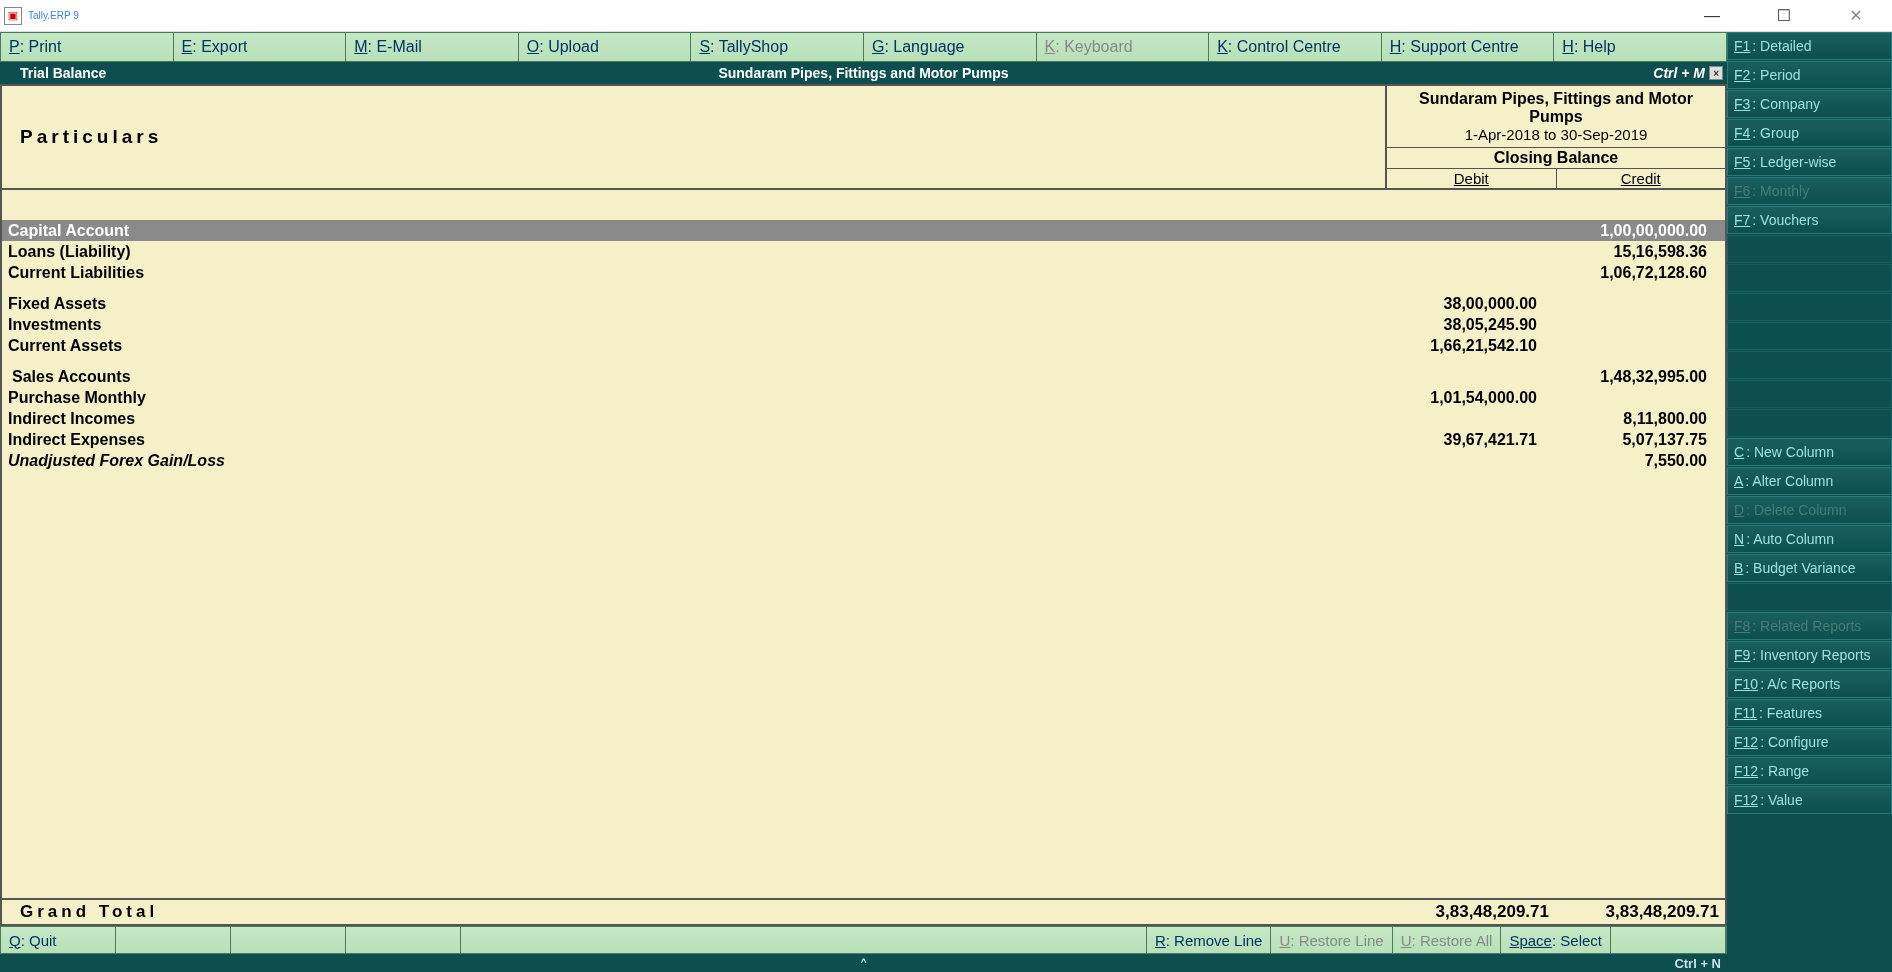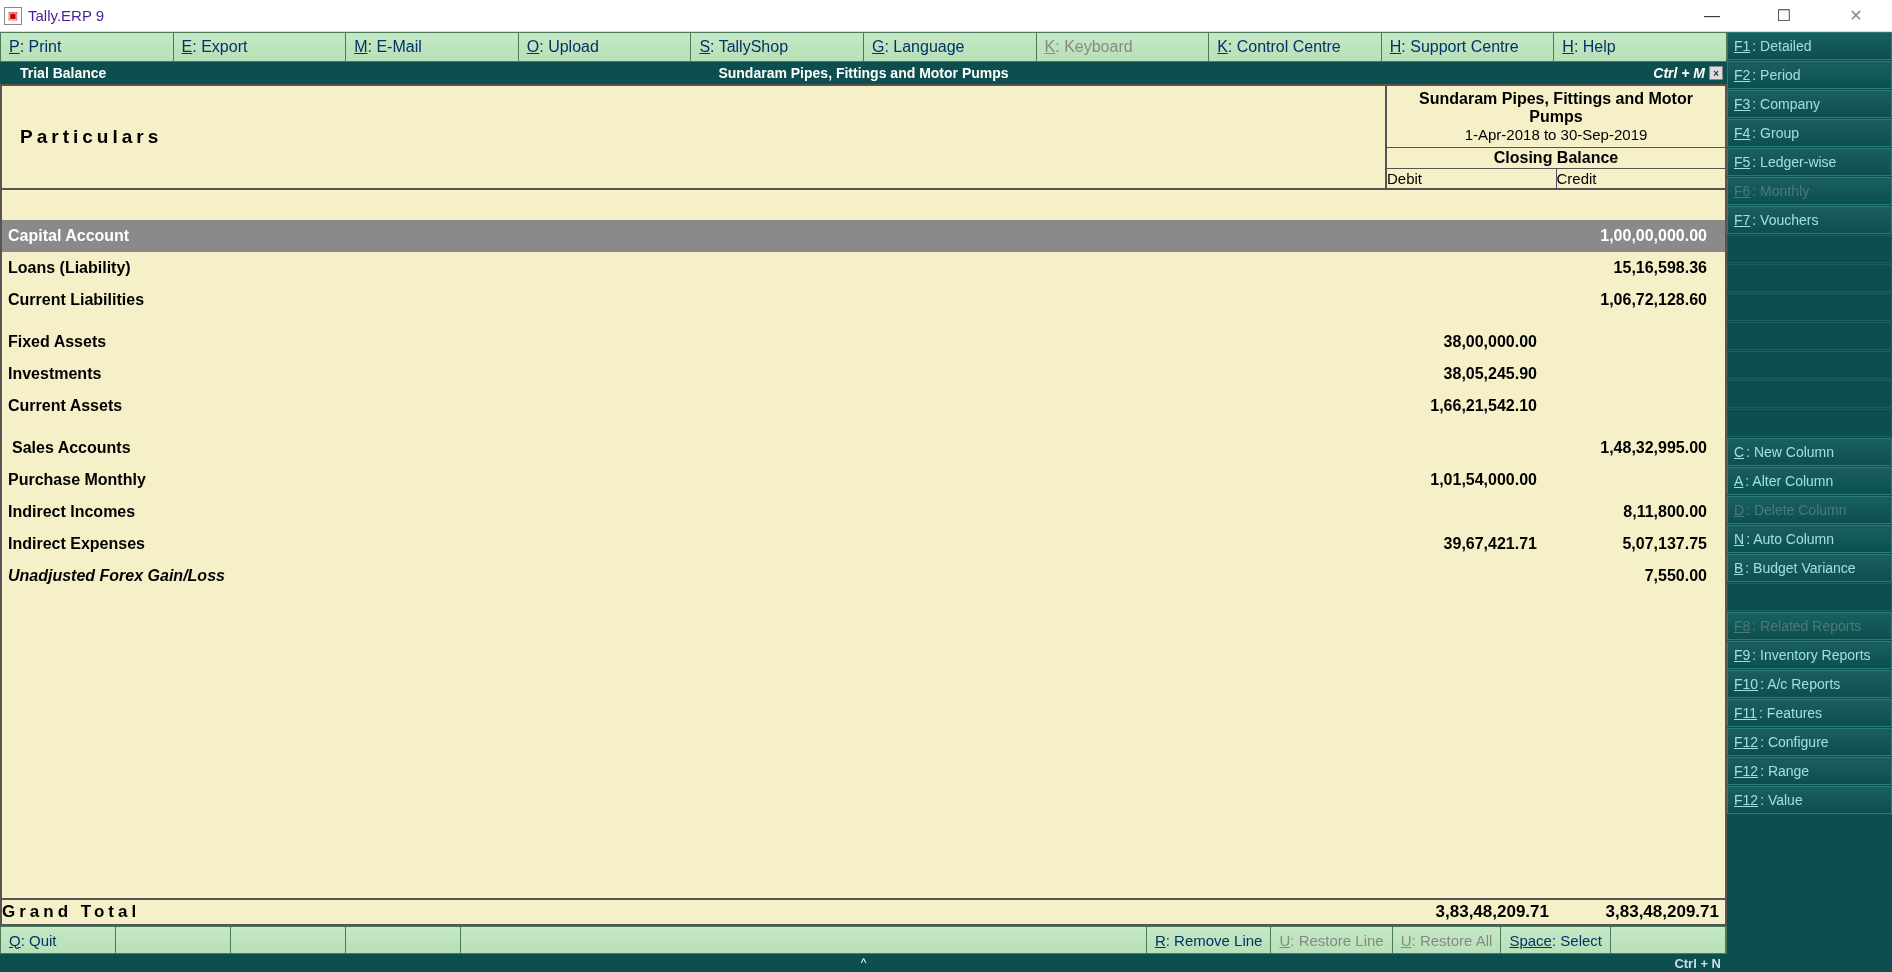--- a/index.html
+++ b/index.html
@@ -23,22 +23,22 @@
     border: 1px solid #888;
     margin-right: 6px;
     display: inline-flex;
     align-items: center;
     justify-content: center;
     font-size: 11px;
     color: #c00;
     background: #fff;
   }
   .titlebar .title {
-    font-size: 15px;
-    color: #4c1d95;
+    font-size: 10px;
+    color: #3b82f6;
   }
   .titlebar .win-controls {
     margin-left: auto;
     display: flex;
     gap: 32px;
     padding-right: 12px;
   }
   .titlebar .win-btn {
     width: 40px; height: 28px;
     display: flex; align-items: center; justify-content: center;
@@ -156,38 +156,39 @@
     font-size: 16px;
     font-weight: bold;
     border-bottom: 1px solid #555;
     padding: 1px 0;
   }
   .balance-head .dc-row {
     display: flex;
   }
   .balance-head .dc-row > div {
     flex: 1;
-    text-align: left;
+    text-align: center;
     font-size: 15px;
     padding: 1px 0;
+    text-decoration: underline;
   }
   .balance-head .dc-row > div:first-child {
     border-right: 1px solid #555;
   }
 
   .data-rows {
     flex: 1;
     overflow: hidden;
     font-size: 16px;
     color: #000;
     padding-top: 30px;
   }
   .data-row {
     display: flex;
-    height: 32px;
+    height: 21px;
     align-items: center;
   }
   .data-row.selected {
     background: #8a8a8a;
     color: #fff;
   }
   .data-row.bold .particular,
   .data-row.bold .debit,
   .data-row.bold .credit { font-weight: bold; }
   .data-row.italic .particular { font-style: italic; font-weight: bold; }
@@ -207,20 +208,21 @@
   .grand-total-row {
     display: flex;
     border-top: 2px solid #555;
     height: 26px;
     align-items: center;
     font-weight: bold;
     font-size: 17px;
   }
   .grand-total-row .gt-label {
     flex: 1;
+    padding-left: 18px;
     letter-spacing: 4px;
   }
   .grand-total-row .gt-val {
     width: 170px;
     text-align: right;
     padding-right: 6px;
   }
 
   .bottom-bar {
     height: 28px;

